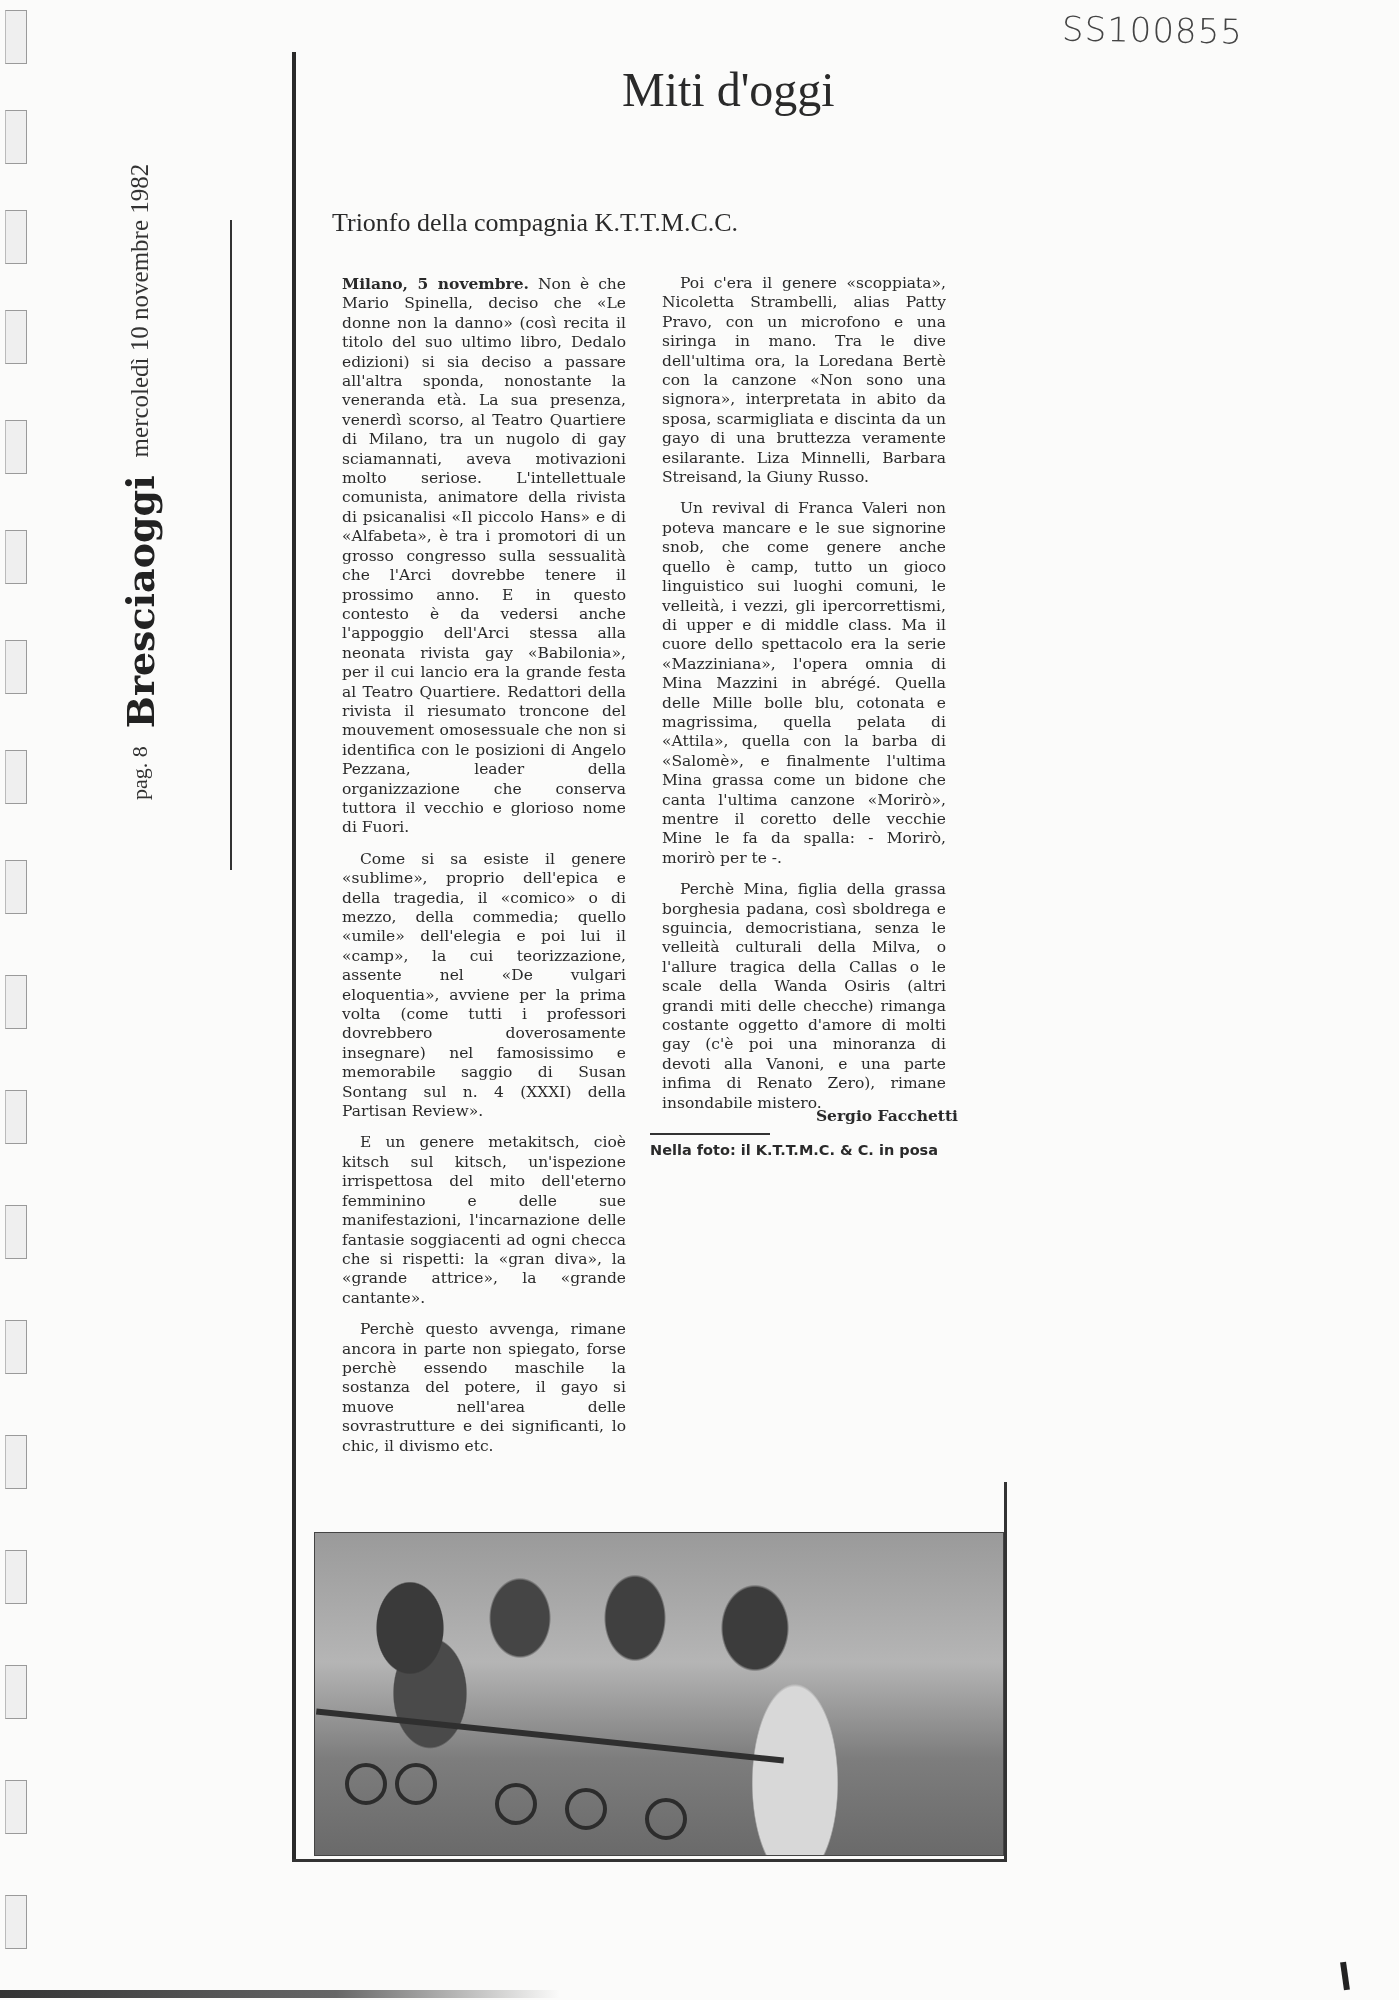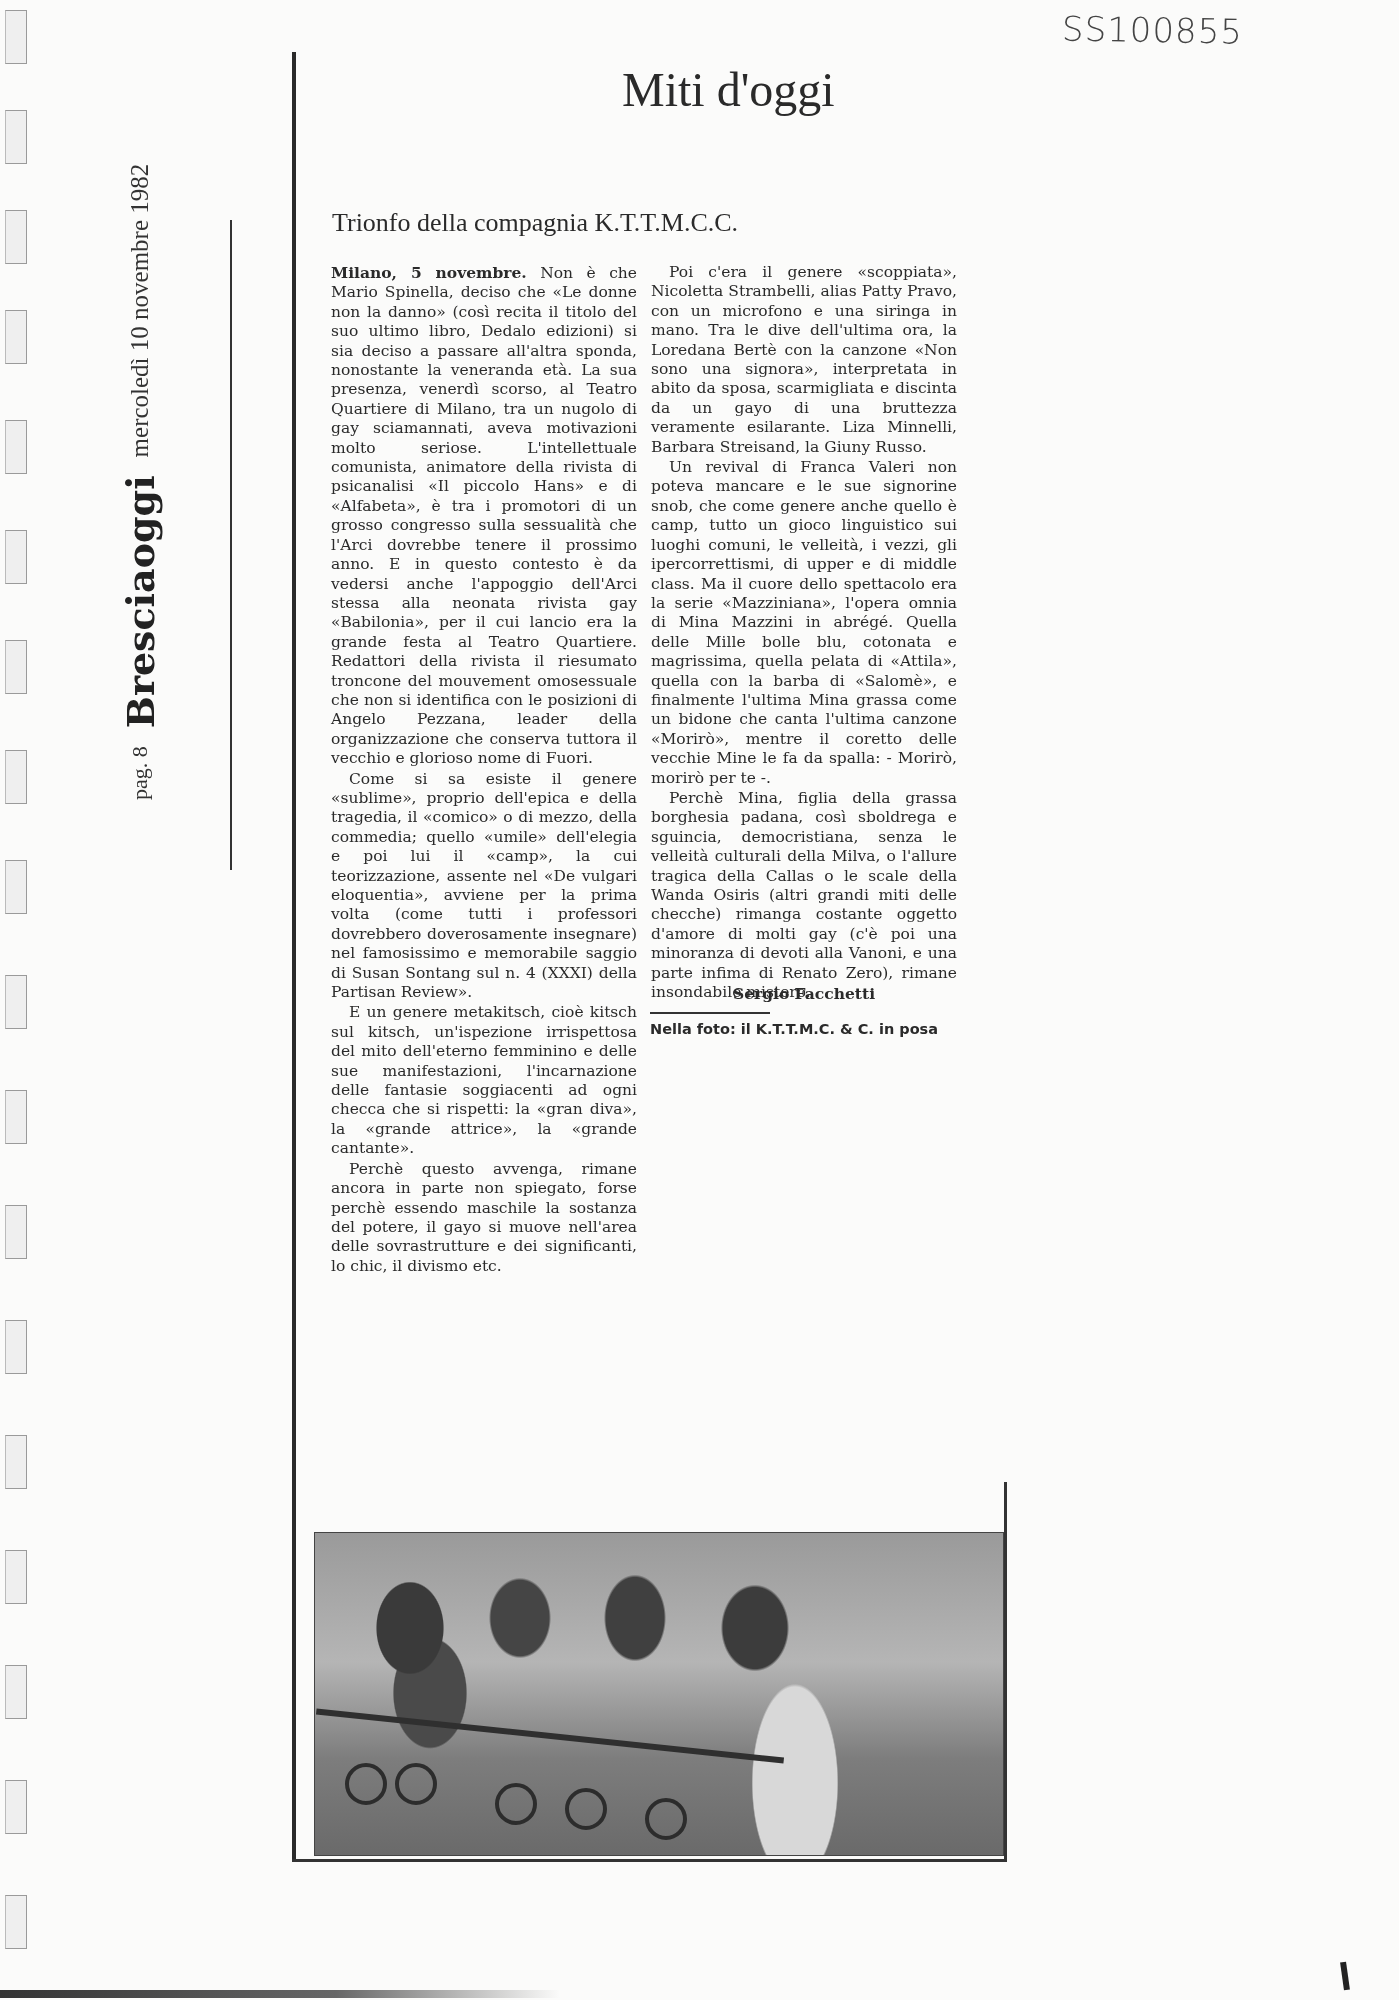--- a/index.html
+++ b/index.html
@@ -24,26 +24,26 @@
     position:absolute; left:292px; top:52px; width:742px; height:1810px;
   }
   .clip-border-left { position:absolute; left:0; top:0; width:4px; height:1810px; background:#2a2a2a; }
   .clip-border-bottom { position:absolute; left:0; bottom:0; width:712px; height:3px; background:#333; }
   .clip-border-right { position:absolute; left:712px; top:1430px; width:3px; height:380px; background:#333; }
   .kicker { position:absolute; left:330px; top:10px; font-size:48px; color:#2a2a2a; }
   .headline { position:absolute; left:45px; top:78px; font-size:86px; line-height:1; color:#1c1c1c; letter-spacing:-1px; }
   .subhead { position:absolute; left:40px; top:156px; font-size:26px; color:#2a2a2a; }
   .col { position:absolute; top:210px; width:308px; font-family:"DejaVu Serif", serif;
     font-size:15.5px; line-height:19.4px; color:#2a2a2a; text-align:justify; }
-  .col p { margin:1px; text-indent:18px; }
+  .col p { margin:12px; text-indent:18px; }
   .col p.first { text-indent:0; }
   .col .dateline { font-weight:bold; }
   .col-left { left:38px; }
   .col-right { left:358px; }
-  .byline { text-align:center; font-weight:bold; margin-top:-19px; }
+  .byline { text-align:right; font-weight:bold; margin-top:-19px; }
   .sep { width:120px; height:2px; background:#333; margin:8px 0 6px; }
   .caption { font-family:"DejaVu Sans", sans-serif; font-weight:bold; font-size:14.5px; line-height:19px; }
   .photo {
     position:absolute; left:22px; top:1480px; width:688px; height:322px;
     background:
       radial-gradient(ellipse 55px 75px at 95px 95px, #3a3a3a 60%, transparent 62%),
       radial-gradient(ellipse 50px 65px at 205px 85px, #454545 58%, transparent 62%),
       radial-gradient(ellipse 50px 70px at 320px 85px, #404040 58%, transparent 62%),
       radial-gradient(ellipse 55px 70px at 440px 95px, #3c3c3c 58%, transparent 62%),
       radial-gradient(ellipse 70px 160px at 480px 250px, #d8d8d8 60%, transparent 62%),

